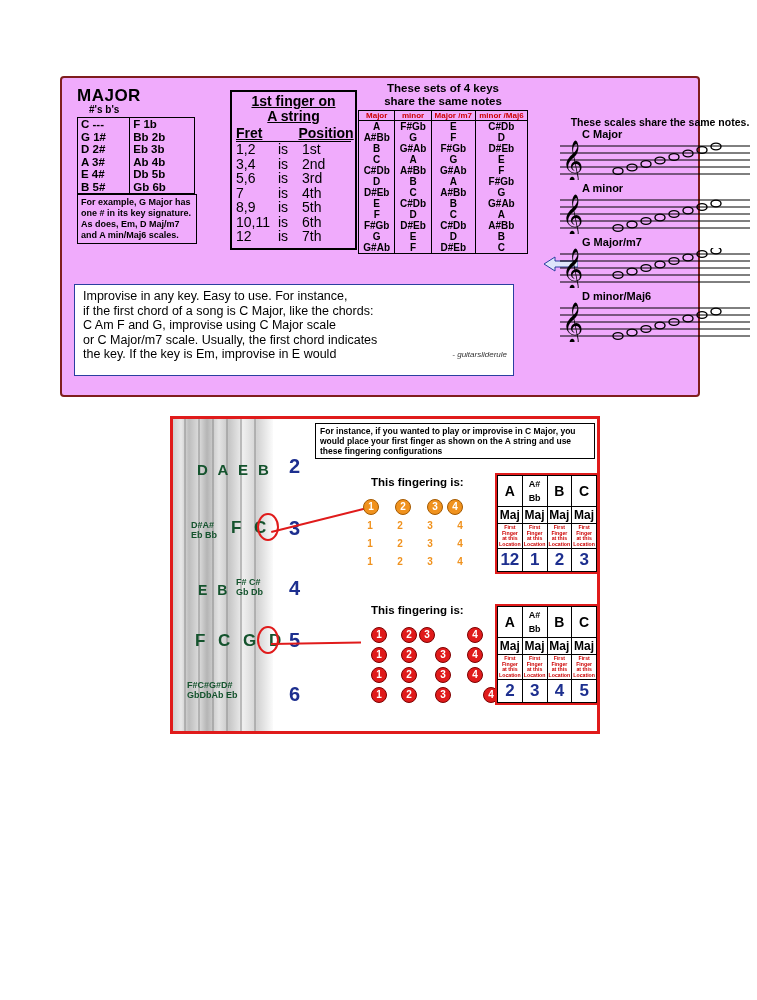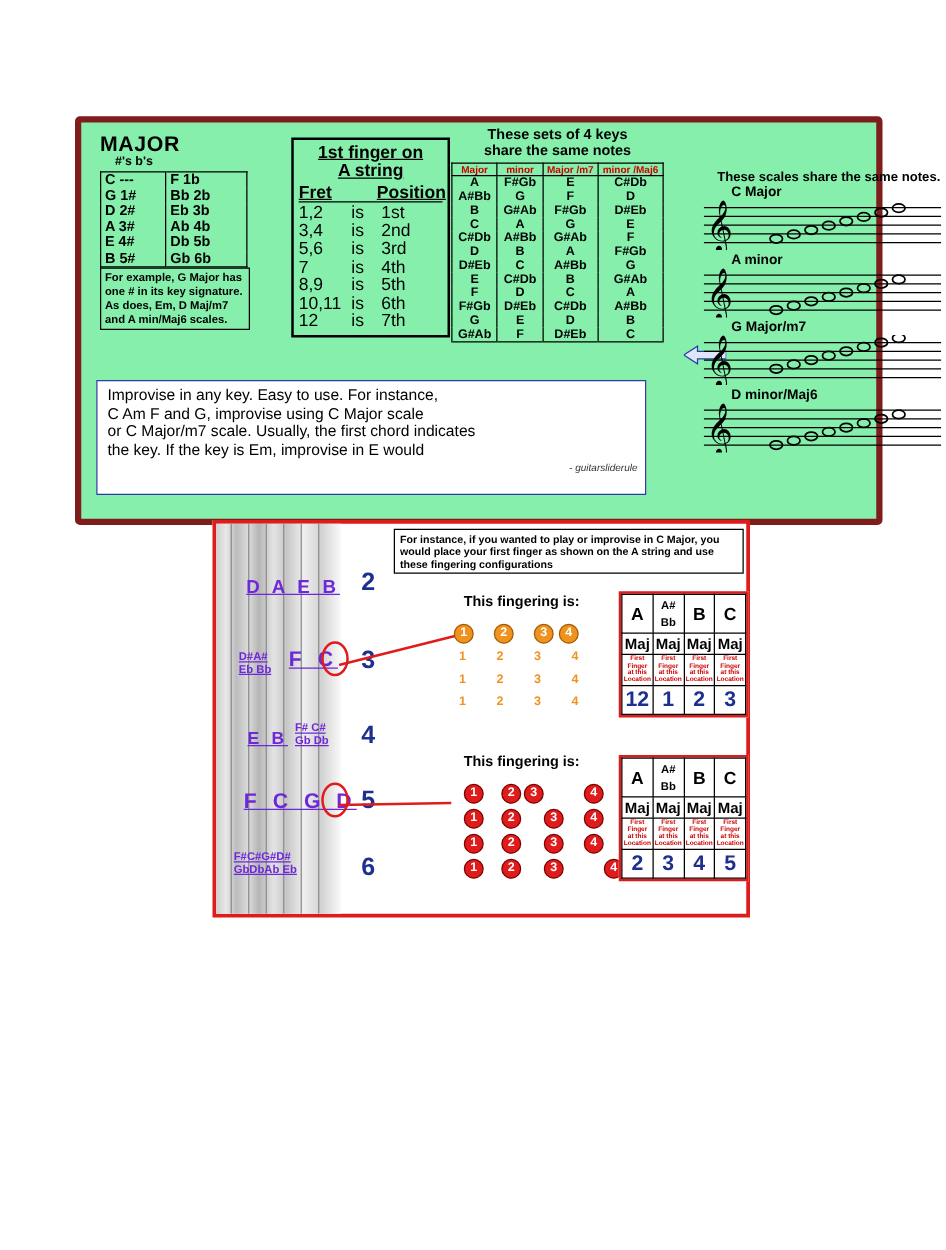--- a/index.html
+++ b/index.html
@@ -3,22 +3,22 @@
 <meta charset="utf-8">
 <style>
   html,body{margin:0;padding:0;}
   body{
     width:757px;height:1000px;background:#ffffff;
     font-family:"Liberation Sans",sans-serif;
     position:relative;overflow:hidden;
   }
   
   #top-panel{
-    position:absolute;left:60px;top:93px;width:636px;height:317px;
-    border:5px solid #7f1d1d;border-radius:4px;background:#86efac;
+    position:absolute;left:60px;top:76px;width:636px;height:317px;
+    border:2px solid #7f1d1d;border-radius:4px;background:#f0abfc;
   }
   
   #major-block{position:absolute;left:15px;top:8px;width:120px;}
   .major-title{font-weight:bold;font-size:17px;letter-spacing:.5px;}
   .major-sub{font-weight:bold;font-size:10px;margin-left:12px;margin-top:-2px;}
   #ks-table{border:1px solid #000;border-collapse:collapse;margin-top:2px;width:118px;}
   #ks-table td{font-size:11.5px;font-weight:bold;padding:0px 3px;line-height:12.5px;}
   #ks-table td.mid{border-left:1px solid #000;}
   #example-box{
     border:1px solid #000;margin-top:0;width:112px;padding:2px 3px;
@@ -52,21 +52,21 @@
   }
   #improv-box p{margin:0;font-size:12.5px;line-height:14.6px;}
   #credit{position:absolute;right:6px;bottom:16px;font-size:8px;font-style:italic;color:#333;}
   
   #bottom-panel{
     position:absolute;left:170px;top:416px;width:430px;height:318px;
     border:3px solid #e01b1b;background:#fff;box-sizing:border-box;
   }
   #fretboard{position:absolute;left:0;top:0;width:100px;height:312px;
     background:linear-gradient(90deg,#cfcfcf 0%,#e8e8e8 8%,#bdbdbd 16%,#dcdcdc 26%,#b5b5b5 34%,#e4e4e4 46%,#c6c6c6 56%,#efefef 70%,#d2d2d2 84%,#fbfbfb 100%);}
-  .str-label{position:absolute;font-weight:bold;color:#6d28d9;text-decoration:underline;}
+  .str-label{position:absolute;font-weight:bold;color:#14532d;}
   #note-box{position:absolute;left:142px;top:4px;width:280px;border:1px solid #000;padding:2px 4px;box-sizing:border-box;
     font-size:8.5px;font-weight:bold;line-height:10px;}
   .fretnum{position:absolute;font-size:20px;font-weight:bold;color:#1d2f8f;}
   .fingering-title{position:absolute;font-size:11.5px;font-weight:bold;}
   .dot{width:14px;height:14px;border-radius:50%;display:inline-block;
        text-align:center;font-size:10px;line-height:14px;font-weight:bold;}
   .dot.orange{background:#f0921e;color:#fff;border:1px solid #a55a00;}
   .dot.red{background:#e01b1b;color:#fff;border:1px solid #7d0000;}
   .dot.plain-o{color:#f0921e;background:transparent;border:none;}
   .chordtab{position:absolute;border:2px solid #e01b1b;background:#fff;}
@@ -349,20 +349,21 @@
             <ellipse cx="128" cy="16.5" rx="5" ry="3.4"></ellipse>
           <ellipse cx="142" cy="13" rx="5" ry="3.4"></ellipse>
             <ellipse cx="156" cy="9.5" rx="5" ry="3.4"></ellipse>
         </g>
       </svg>
     </div>
   </div>
 
   <div id="improv-box">
     <p>Improvise in any key.  Easy to use.  For instance,</p>
+    <p>if the first chord of a song is C Major, like the chords:</p>
     <p>C Am F and G, improvise using C Major scale</p>
     <p>or C Major/m7 scale.  Usually, the first chord indicates</p>
     <p>the key.  If the key is Em, improvise in E would</p>
     <div id="credit">- guitarsliderule</div>
   </div>
 </div>
 
 <div id="bottom-panel">
 
   <div id="fretboard">

